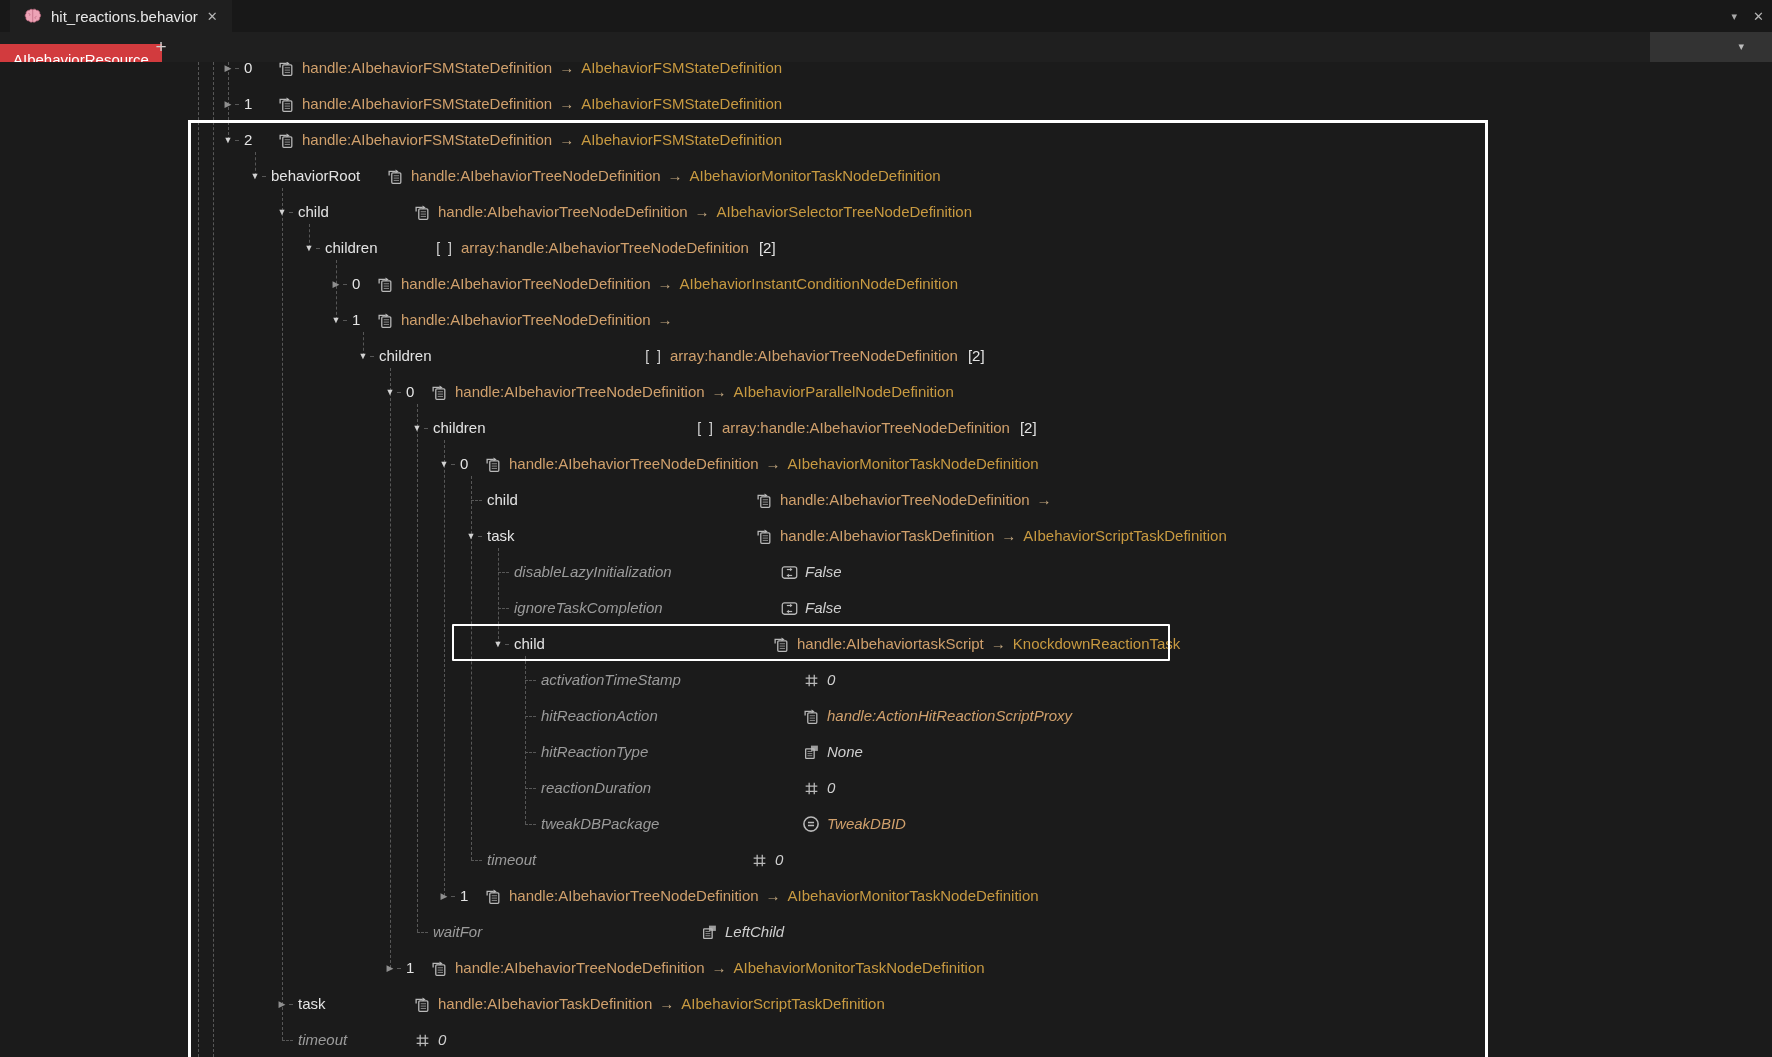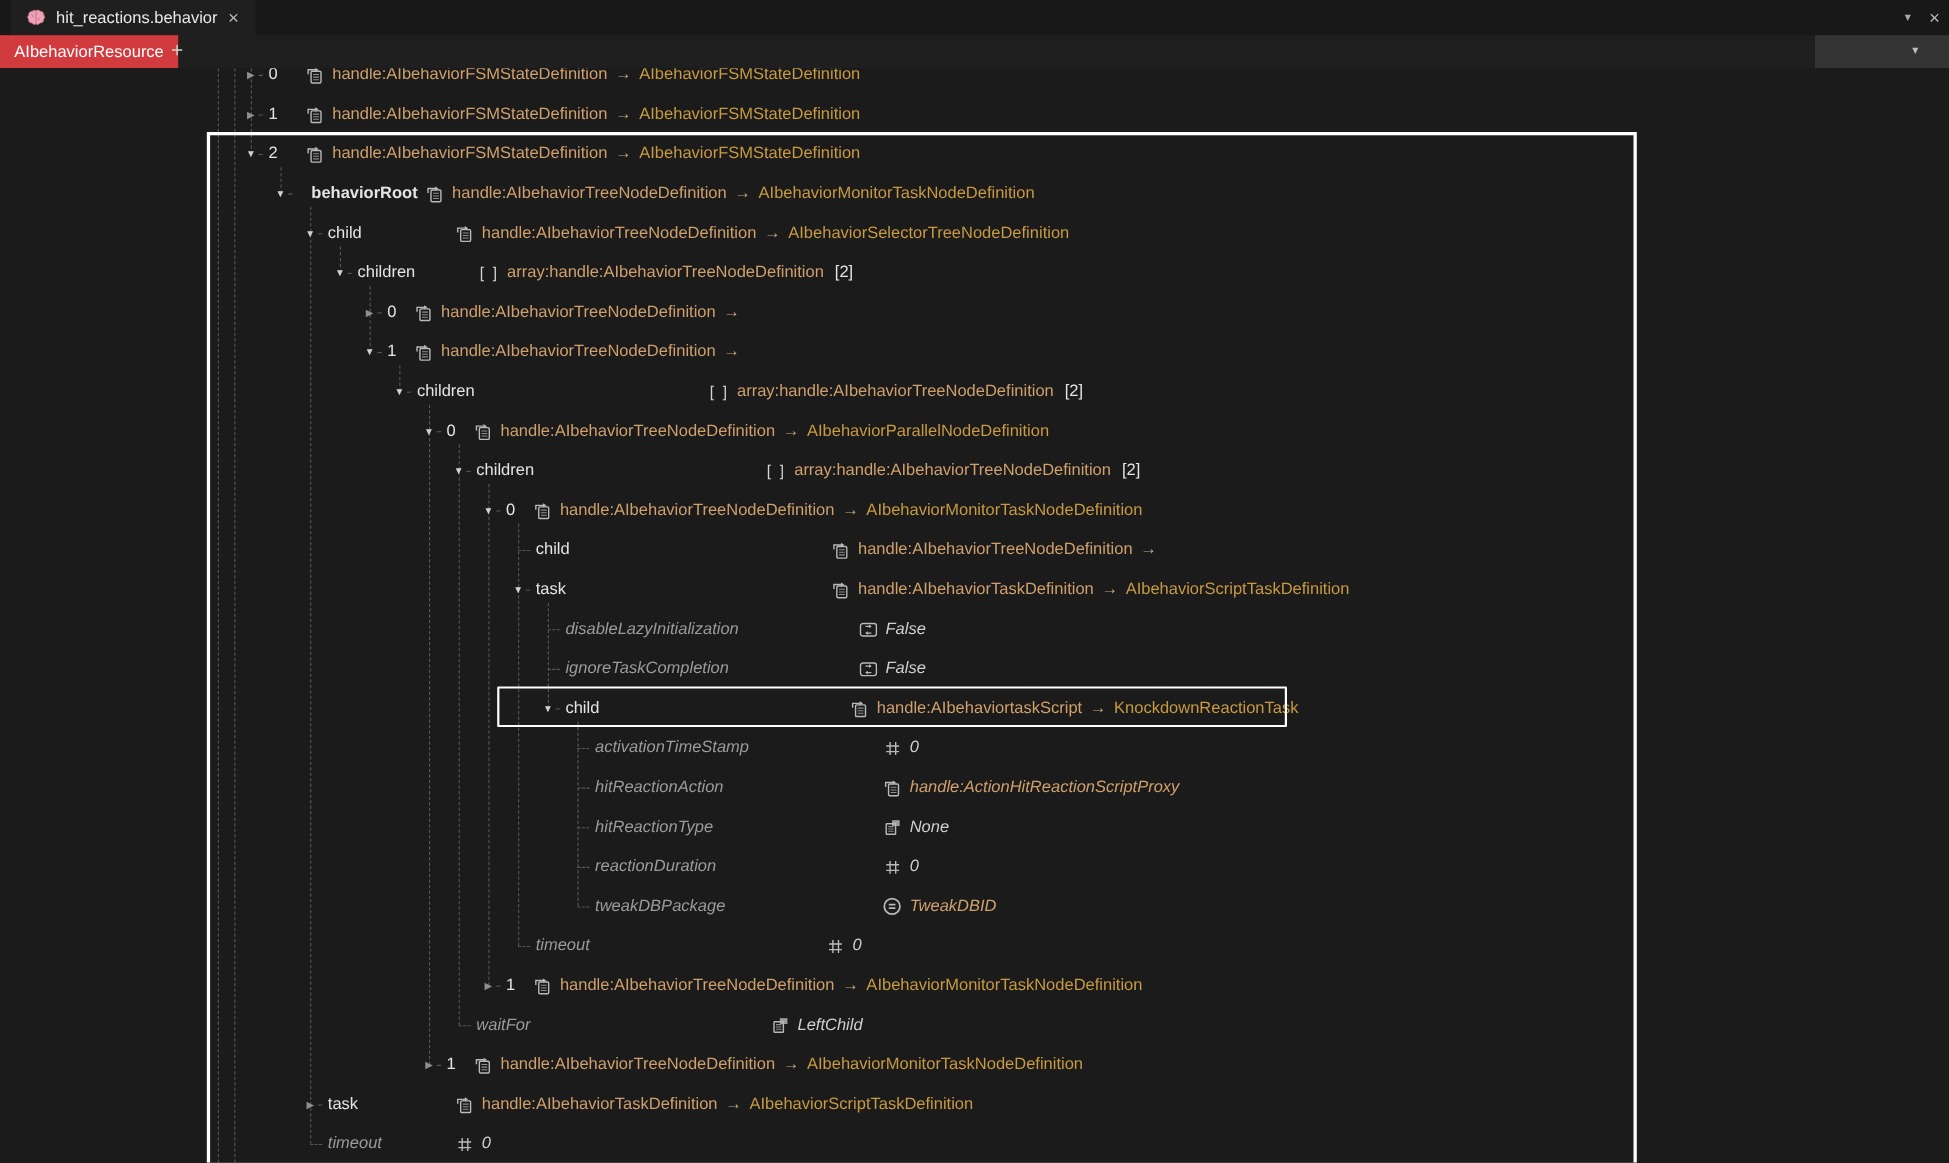--- a/index.html
+++ b/index.html
@@ -17,21 +17,21 @@
   #bar1{position:absolute;left:0;top:0;width:1772px;height:32px;background:var(--bg-bar1);}
   #doc-tab{position:absolute;left:10px;top:0;height:32px;display:flex;align-items:center;
     gap:9px;padding:0 14px;background:var(--bg-tab);cursor:default;}
   #doc-title{color:#e8e8e8;font-size:15px;}
   .xbtn{color:#b5b5b5;font-size:13px;line-height:1;cursor:pointer;}
   #bar1-controls{position:absolute;right:8px;top:0;height:32px;display:flex;align-items:center;gap:16px;}
   .chev{color:#a9a9a9;font-size:11px;line-height:1;cursor:pointer;}
 
   
   #bar2{position:absolute;left:0;top:32px;width:1772px;height:30px;background:var(--bg-bar2);}
-  #res-tab{position:absolute;left:0;top:0;height:30px;background:var(--red);display:flex;
+  #res-tab{position:absolute;left:0;top:12px;height:30px;background:var(--red);display:flex;
     align-items:center;padding:0 13px;cursor:pointer;}
   #res-tab span{color:#ffffff;font-size:15px;}
   #add-tab{position:absolute;left:146px;top:0;width:30px;height:30px;color:#cfcfcf;
     font-size:19px;display:flex;align-items:center;justify-content:center;cursor:pointer;font-weight:300;}
   #bar2-dropdown{position:absolute;right:0;top:0;width:122px;height:30px;background:var(--bg-dropdown);}
   #bar2-dropdown .chev{position:absolute;right:28px;top:9px;color:#bdbdbd;}
 
   
   #tree{position:absolute;left:0;top:62px;width:1772px;height:995px;overflow:hidden;
     background:var(--bg-main);}
@@ -155,21 +155,21 @@
             </svg>
           </span>
           <span class="ref">handle:AIbehaviorFSMStateDefinition</span>
           <span class="arw">→</span>
           <span class="typ">AIbehaviorFSMStateDefinition</span>
         </div>
       </div>
       <div class="row" style="top: 96px;">
         <div class="guide-h" style="left: 262px; top: 18px; width: 4px;"></div>
         <div class="exp open" style="left: 249px;">▼</div>
-        <div class="rname white" style="left: 283px; font-weight: bold;">behaviorRoot</div>
+        <div class="rname white" style="left: 271px;">behaviorRoot</div>
         <div class="val" style="left: 386px;">
           <span class="ico">
             <svg width="17" height="17" viewBox="0 0 16 16">
               <rect x="4.5" y="4.5" width="8.5" height="10" rx="1" fill="none" stroke="#b9b9b9" stroke-width="1.2"></rect>
               <path d="M6.3 7.3h5M6.3 9.5h5M6.3 11.7h5" stroke="#8f8f8f" stroke-width="0.9"></path>
               <path d="M2 7V3.2h6.2" fill="none" stroke="#b9b9b9" stroke-width="1.2"></path>
               <path d="M8 1.4l3 1.8-3 1.8z" fill="#b9b9b9"></path>
             </svg>
           </span>
           <span class="ref">handle:AIbehaviorTreeNodeDefinition</span>
@@ -213,20 +213,21 @@
           <span class="ico">
             <svg width="17" height="17" viewBox="0 0 16 16">
               <rect x="4.5" y="4.5" width="8.5" height="10" rx="1" fill="none" stroke="#b9b9b9" stroke-width="1.2"></rect>
               <path d="M6.3 7.3h5M6.3 9.5h5M6.3 11.7h5" stroke="#8f8f8f" stroke-width="0.9"></path>
               <path d="M2 7V3.2h6.2" fill="none" stroke="#b9b9b9" stroke-width="1.2"></path>
               <path d="M8 1.4l3 1.8-3 1.8z" fill="#b9b9b9"></path>
             </svg>
           </span>
           <span class="ref">handle:AIbehaviorTreeNodeDefinition</span>
           <span class="arw">→</span>
+          <span class="typ">AIbehaviorInstantConditionNodeDefinition</span>
         </div>
       </div>
       <div class="row" style="top: 240px;">
         <div class="guide-h" style="left: 343px; top: 18px; width: 4px;"></div>
         <div class="exp open" style="left: 330px;">▼</div>
         <div class="rname white" style="left: 352px;">1</div>
         <div class="val" style="left: 376px;">
           <span class="ico">
             <svg width="17" height="17" viewBox="0 0 16 16">
               <rect x="4.5" y="4.5" width="8.5" height="10" rx="1" fill="none" stroke="#b9b9b9" stroke-width="1.2"></rect>

